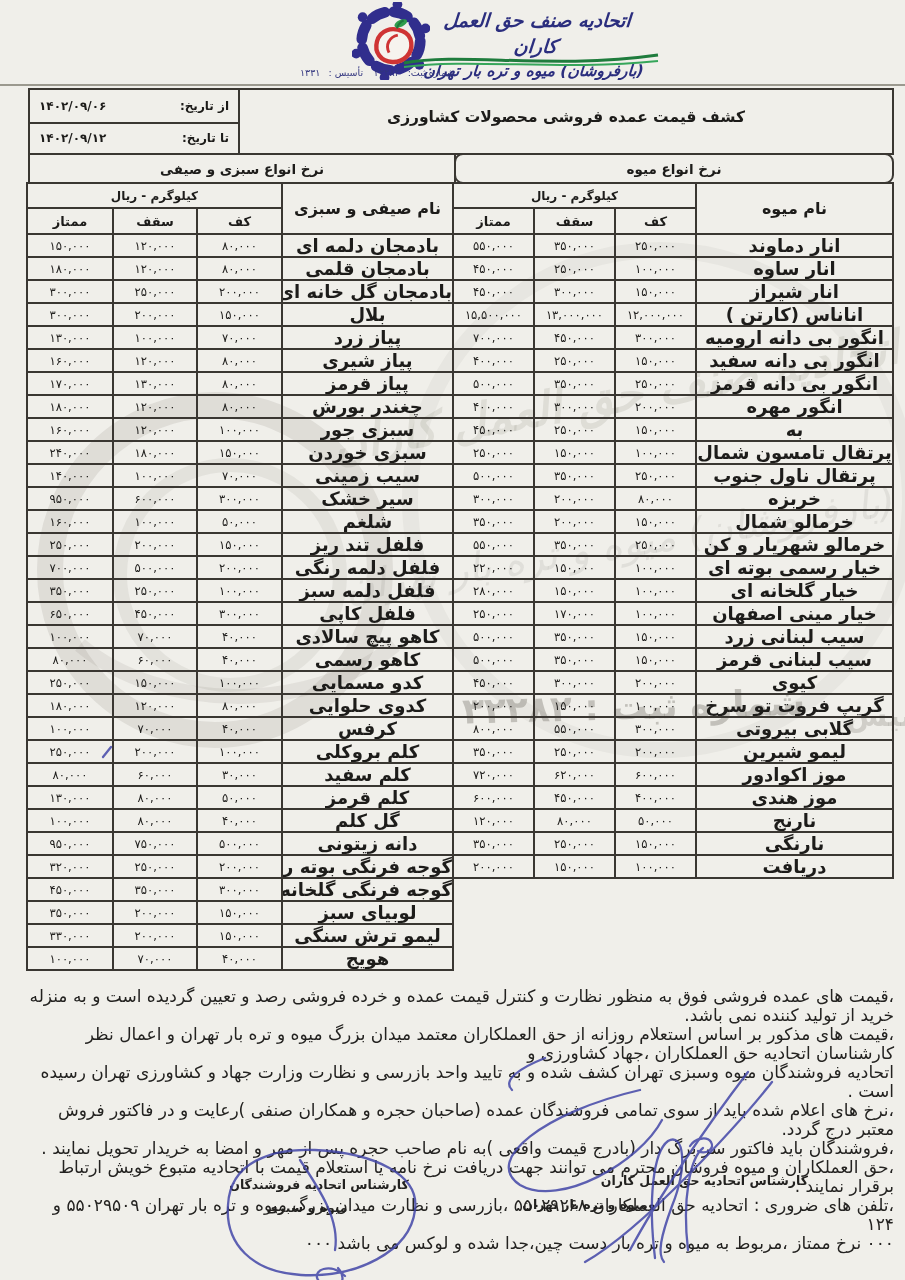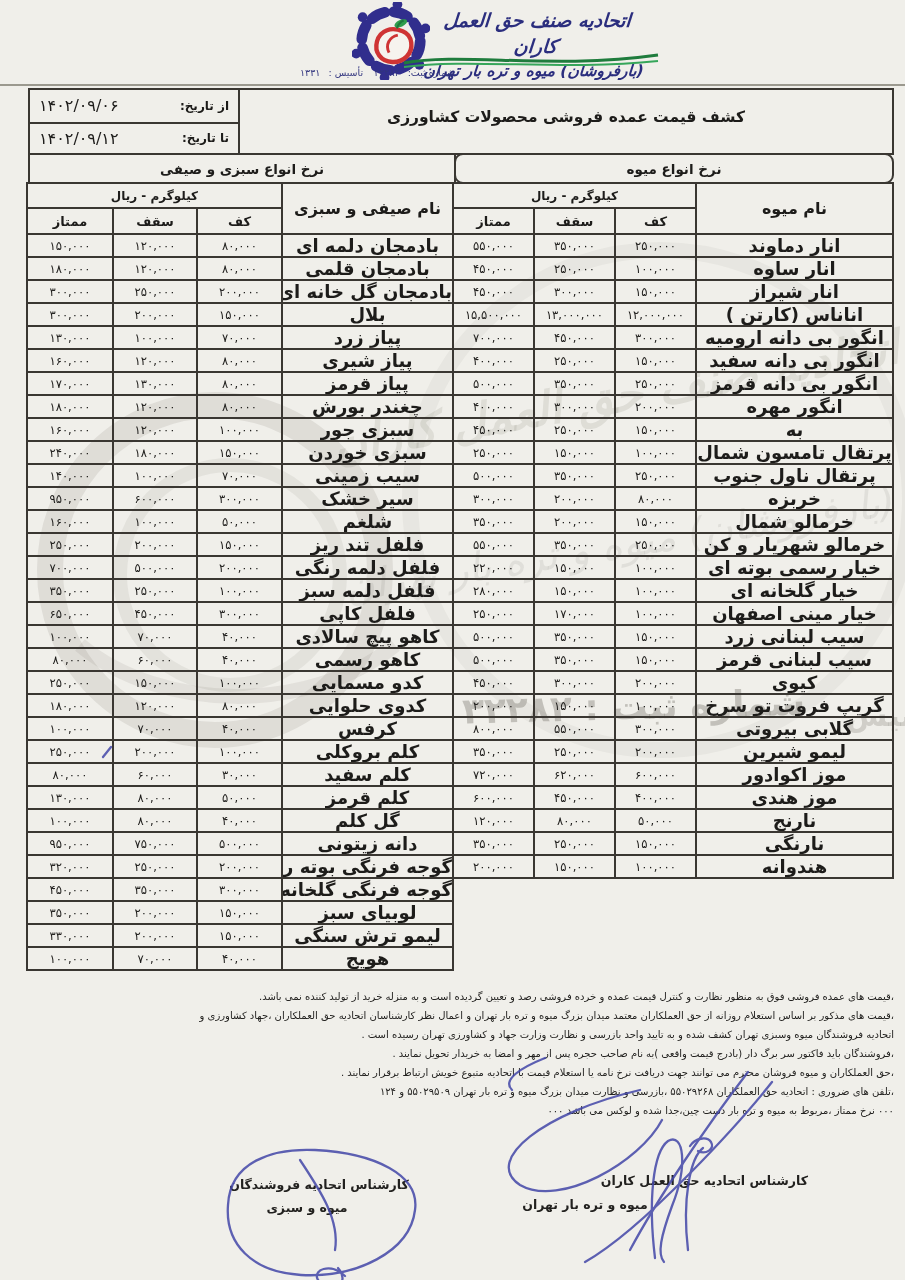--- a/index.html
+++ b/index.html
@@ -32,42 +32,42 @@
   .row1{display:flex;direction:rtl;}
   .title-cell{width:656px;border:2px solid #3a3732;height:67px;text-align:center;
               padding-top:14px;direction:rtl;}
   .title-cell .t1{font-size:15.5px;font-weight:700;line-height:26px;}
   .title-cell .t2{font-size:15px;font-weight:700;line-height:24px;}
   .dates-cell{width:212px;border:2px solid #3a3732;height:67px;margin-right:-2px;direction:rtl;}
   .date-row{display:flex;direction:rtl;align-items:center;justify-content:space-between;
             padding:0 9px;height:31.5px;}
   .date-row + .date-row{border-top:2px solid #3a3732;}
   .date-label{font-size:12px;font-weight:600;}
-  .date-value{font-size:16px;font-weight:400;letter-spacing:.5px;}
+  .date-value{font-size:12px;font-weight:700;letter-spacing:.5px;}
   .row2{display:flex;direction:rtl;margin-top:-2px;}
   .sec{border:2px solid #3a3732;height:31px;display:flex;align-items:center;justify-content:center;
        font-size:13.5px;font-weight:700;direction:rtl;}
   .sec-fruit{width:440px;border-radius:9px;}
   .sec-veg{width:428px;margin-right:-2px;}
   .halves{display:flex;direction:rtl;align-items:flex-start;margin-top:-2px;}
   table{border-collapse:collapse;direction:rtl;table-layout:fixed;background:transparent;}
   th,td{border:2px solid #3a3732;text-align:center;padding:0;vertical-align:middle;
         overflow:hidden;white-space:nowrap;}
   .fruit-table{width:440px;}
   .veg-table{width:428px;margin-right:-2px;}
   th.name-h{font-size:16px;font-weight:700;}
   th.unit-h{font-size:12px;font-weight:700;height:25px;}
   th.col-h{font-size:13px;font-weight:700;height:26px;}
   .fruit-table td{height:21.5px;}
   .veg-table td{height:20.9px;}
   td.cell-name{font-size:18px;font-weight:700;}
   td.cell-num{font-size:11.6px;font-weight:500;letter-spacing:.3px;}
   
   .notes{position:absolute;left:28px;top:987px;width:866px;z-index:2;direction:rtl;
-         text-align:right;font-size:10px;line-height:19px;color:#232220;}
+         text-align:right;font-size:17px;line-height:19px;color:#232220;}
   
   .sig{position:absolute;z-index:2;direction:rtl;text-align:center;font-weight:700;
        font-size:12.5px;color:#22211f;white-space:nowrap;}
   .sig-r1{left:608px;top:1173px;width:200px;}
   .sig-r2{left:505px;top:1197px;width:160px;}
   .sig-l1{left:224px;top:1177px;width:190px;}
   .sig-l2{left:237px;top:1200px;width:140px;}
   .pen{position:absolute;left:0;top:0;z-index:3;pointer-events:none;}
 </style>
 </head>
@@ -309,21 +309,21 @@
               <td class="cell-num">۸۰,۰۰۰</td>
               <td class="cell-num">۱۲۰,۰۰۰</td>
             </tr>
             <tr>
               <td class="cell-name">نارنگی</td>
               <td class="cell-num">۱۵۰,۰۰۰</td>
               <td class="cell-num">۲۵۰,۰۰۰</td>
               <td class="cell-num">۳۵۰,۰۰۰</td>
             </tr>
             <tr>
-              <td class="cell-name">هندوانه</td>
+              <td class="cell-name">دریافت</td>
               <td class="cell-num">۱۰۰,۰۰۰</td>
               <td class="cell-num">۱۵۰,۰۰۰</td>
               <td class="cell-num">۲۰۰,۰۰۰</td>
             </tr>
           </tbody>
       </table>
       <table class="veg-table">
         <colgroup>
             <col style="width:171px">
             <col style="width:85px">
@@ -536,20 +536,21 @@
             </tr>
           </tbody>
       </table>
     </div>
   </div>
 
   <div class="notes">
       <div class="note-line">،قیمت های عمده فروشی فوق  به منظور نظارت و کنترل قیمت عمده و خرده فروشی رصد و تعیین گردیده است و به منزله خرید از تولید کننده نمی باشد.</div>
       <div class="note-line">،قیمت های مذکور بر اساس استعلام روزانه از حق العملکاران معتمد میدان بزرگ میوه و تره بار تهران و اعمال نظر کارشناسان اتحادیه حق العملکاران ،جهاد کشاورزی و</div>
       <div class="note-line">اتحادیه فروشندگان میوه وسبزی تهران کشف شده و به تایید واحد بازرسی و نظارت وزارت جهاد و کشاورزی تهران رسیده است .</div>
+      <div class="note-line">،نرخ های اعلام شده باید از سوی تمامی فروشندگان عمده (صاحبان حجره و همکاران صنفی )رعایت و در فاکتور فروش معتبر درج گردد.</div>
       <div class="note-line">،فروشندگان باید فاکتور سر برگ دار (بادرج قیمت واقعی )به نام صاحب حجره پس از مهر و امضا به خریدار تحویل نمایند .</div>
       <div class="note-line">،حق العملکاران و میوه فروشان محترم می توانند جهت دریافت نرخ نامه یا استعلام قیمت با اتحادیه متبوع خویش ارتباط برقرار نمایند .</div>
       <div class="note-line">،تلفن های ضروری : اتحادیه حق العملکاران ۵۵۰۲۹۲۶۸   ،بازرسی و نظارت میدان بزرگ میوه و تره بار تهران ۵۵۰۲۹۵۰۹  و  ۱۲۴</div>
       <div class="note-line">۰۰۰ نرخ ممتاز ،مربوط به میوه و تره بار دست چین،جدا شده و لوکس می باشد ۰۰۰</div>
     </div>
 
   <div class="sig sig-r1">کارشناس اتحادیه حق العمل کاران</div>
   <div class="sig sig-r2">میوه و تره بار تهران</div>
   <div class="sig sig-l1">کارشناس اتحادیه فروشندگان</div>
   <div class="sig sig-l2">میوه و سبزی</div>

